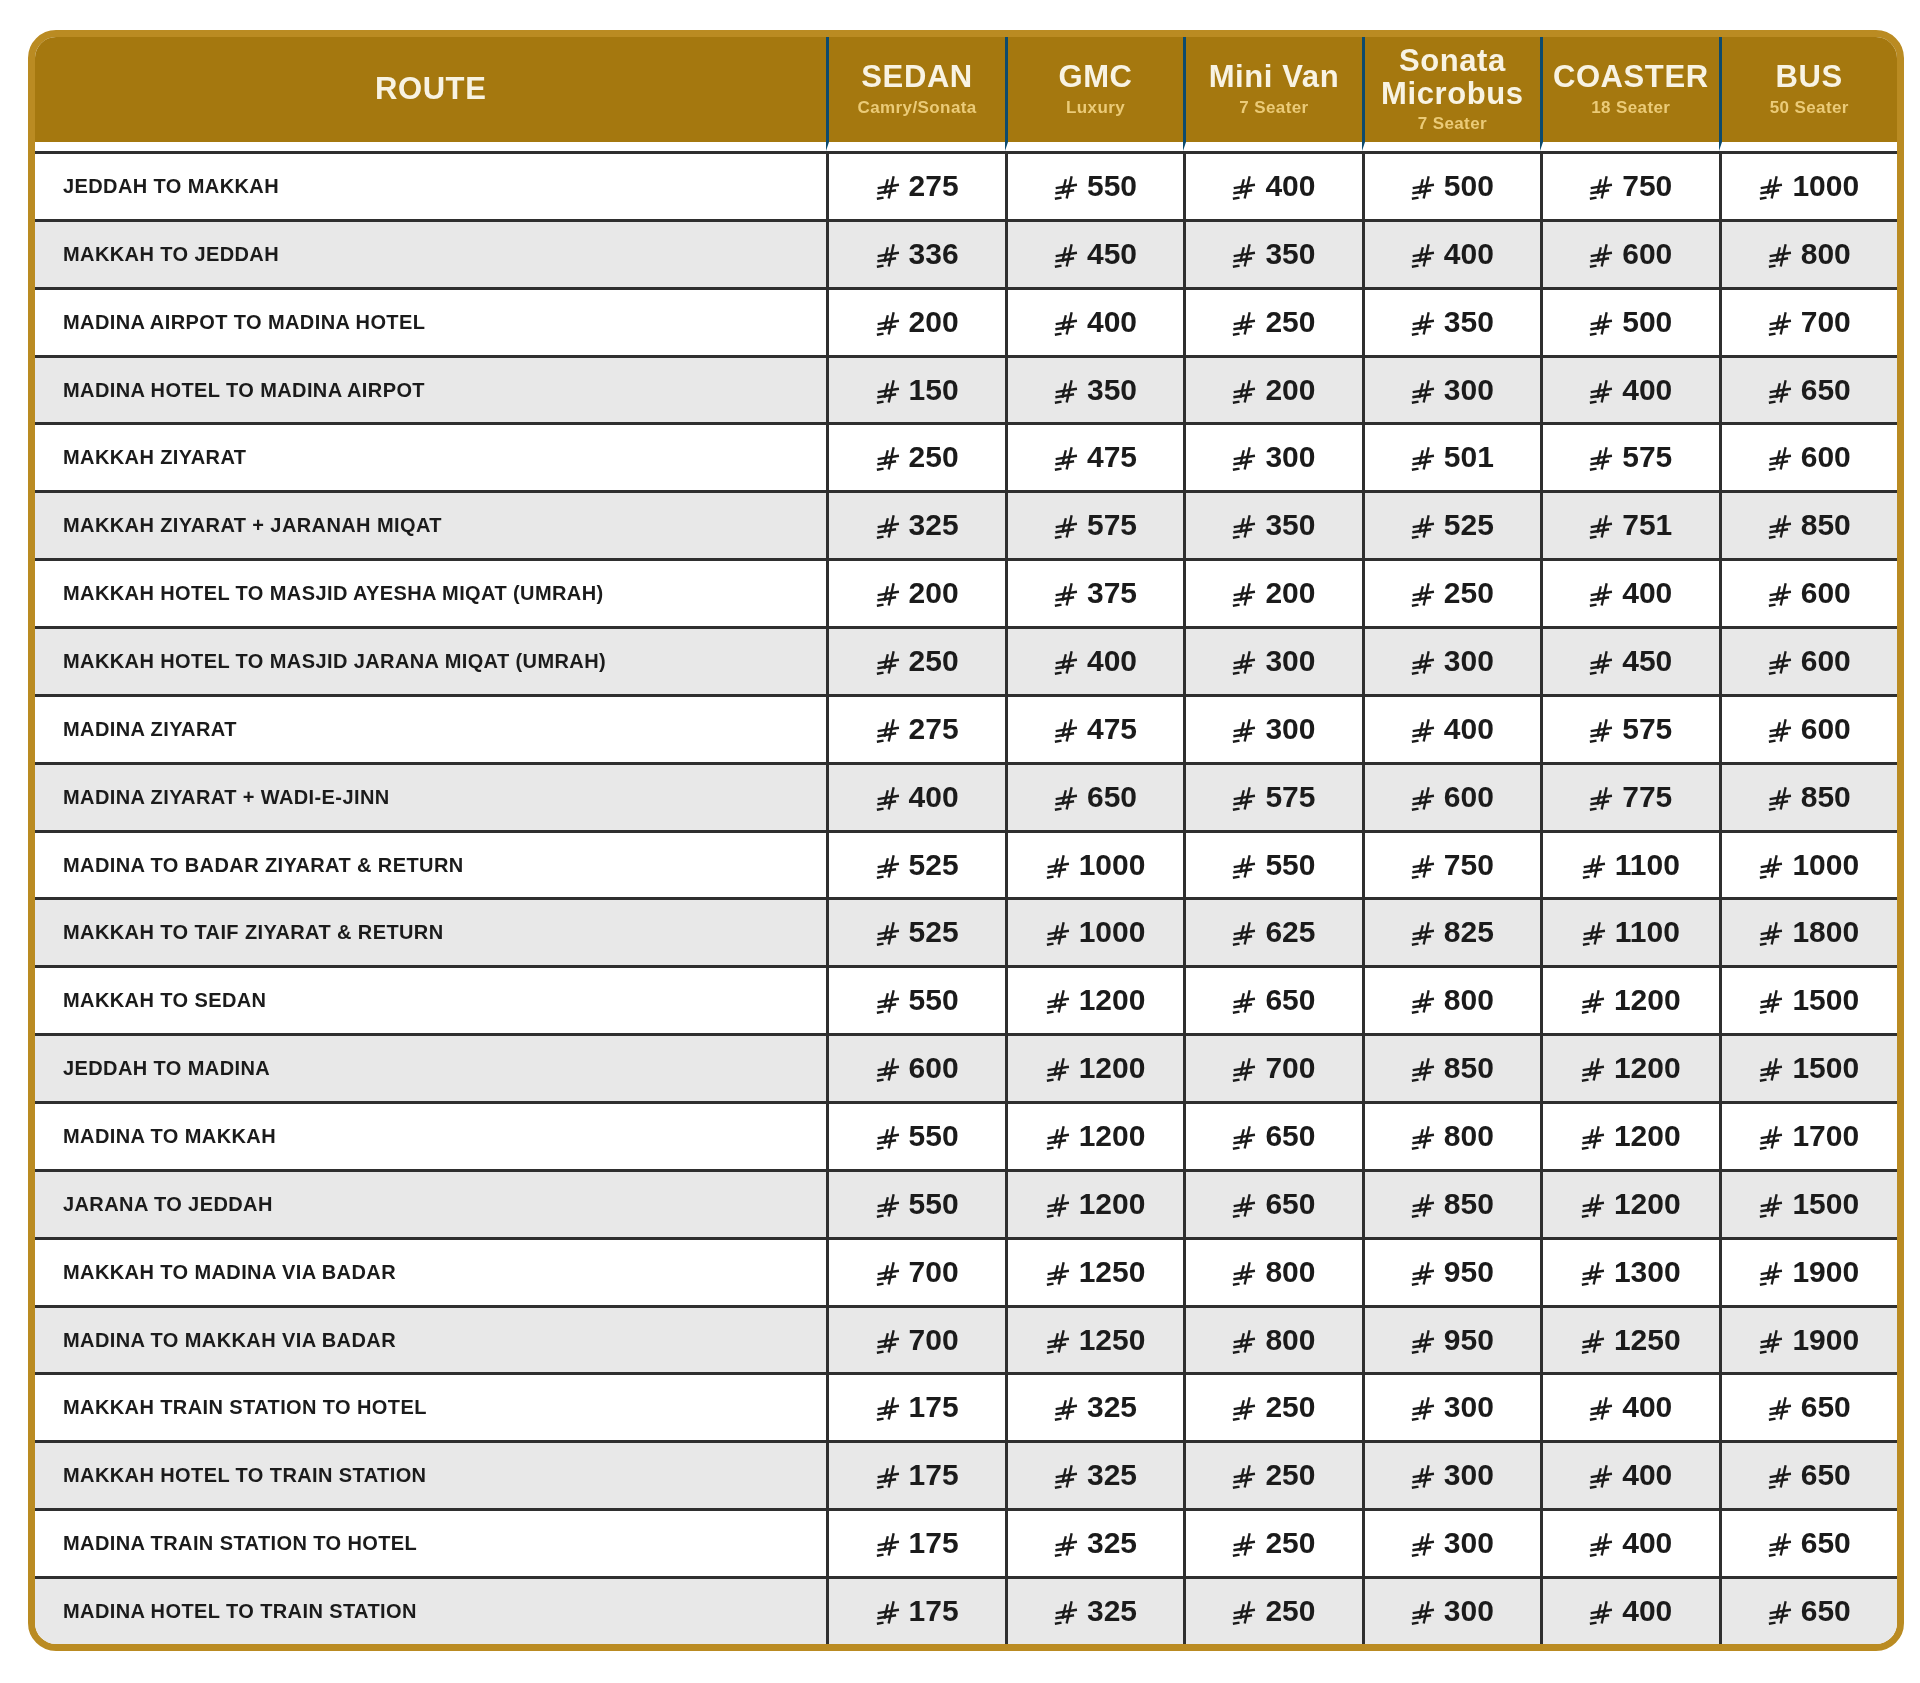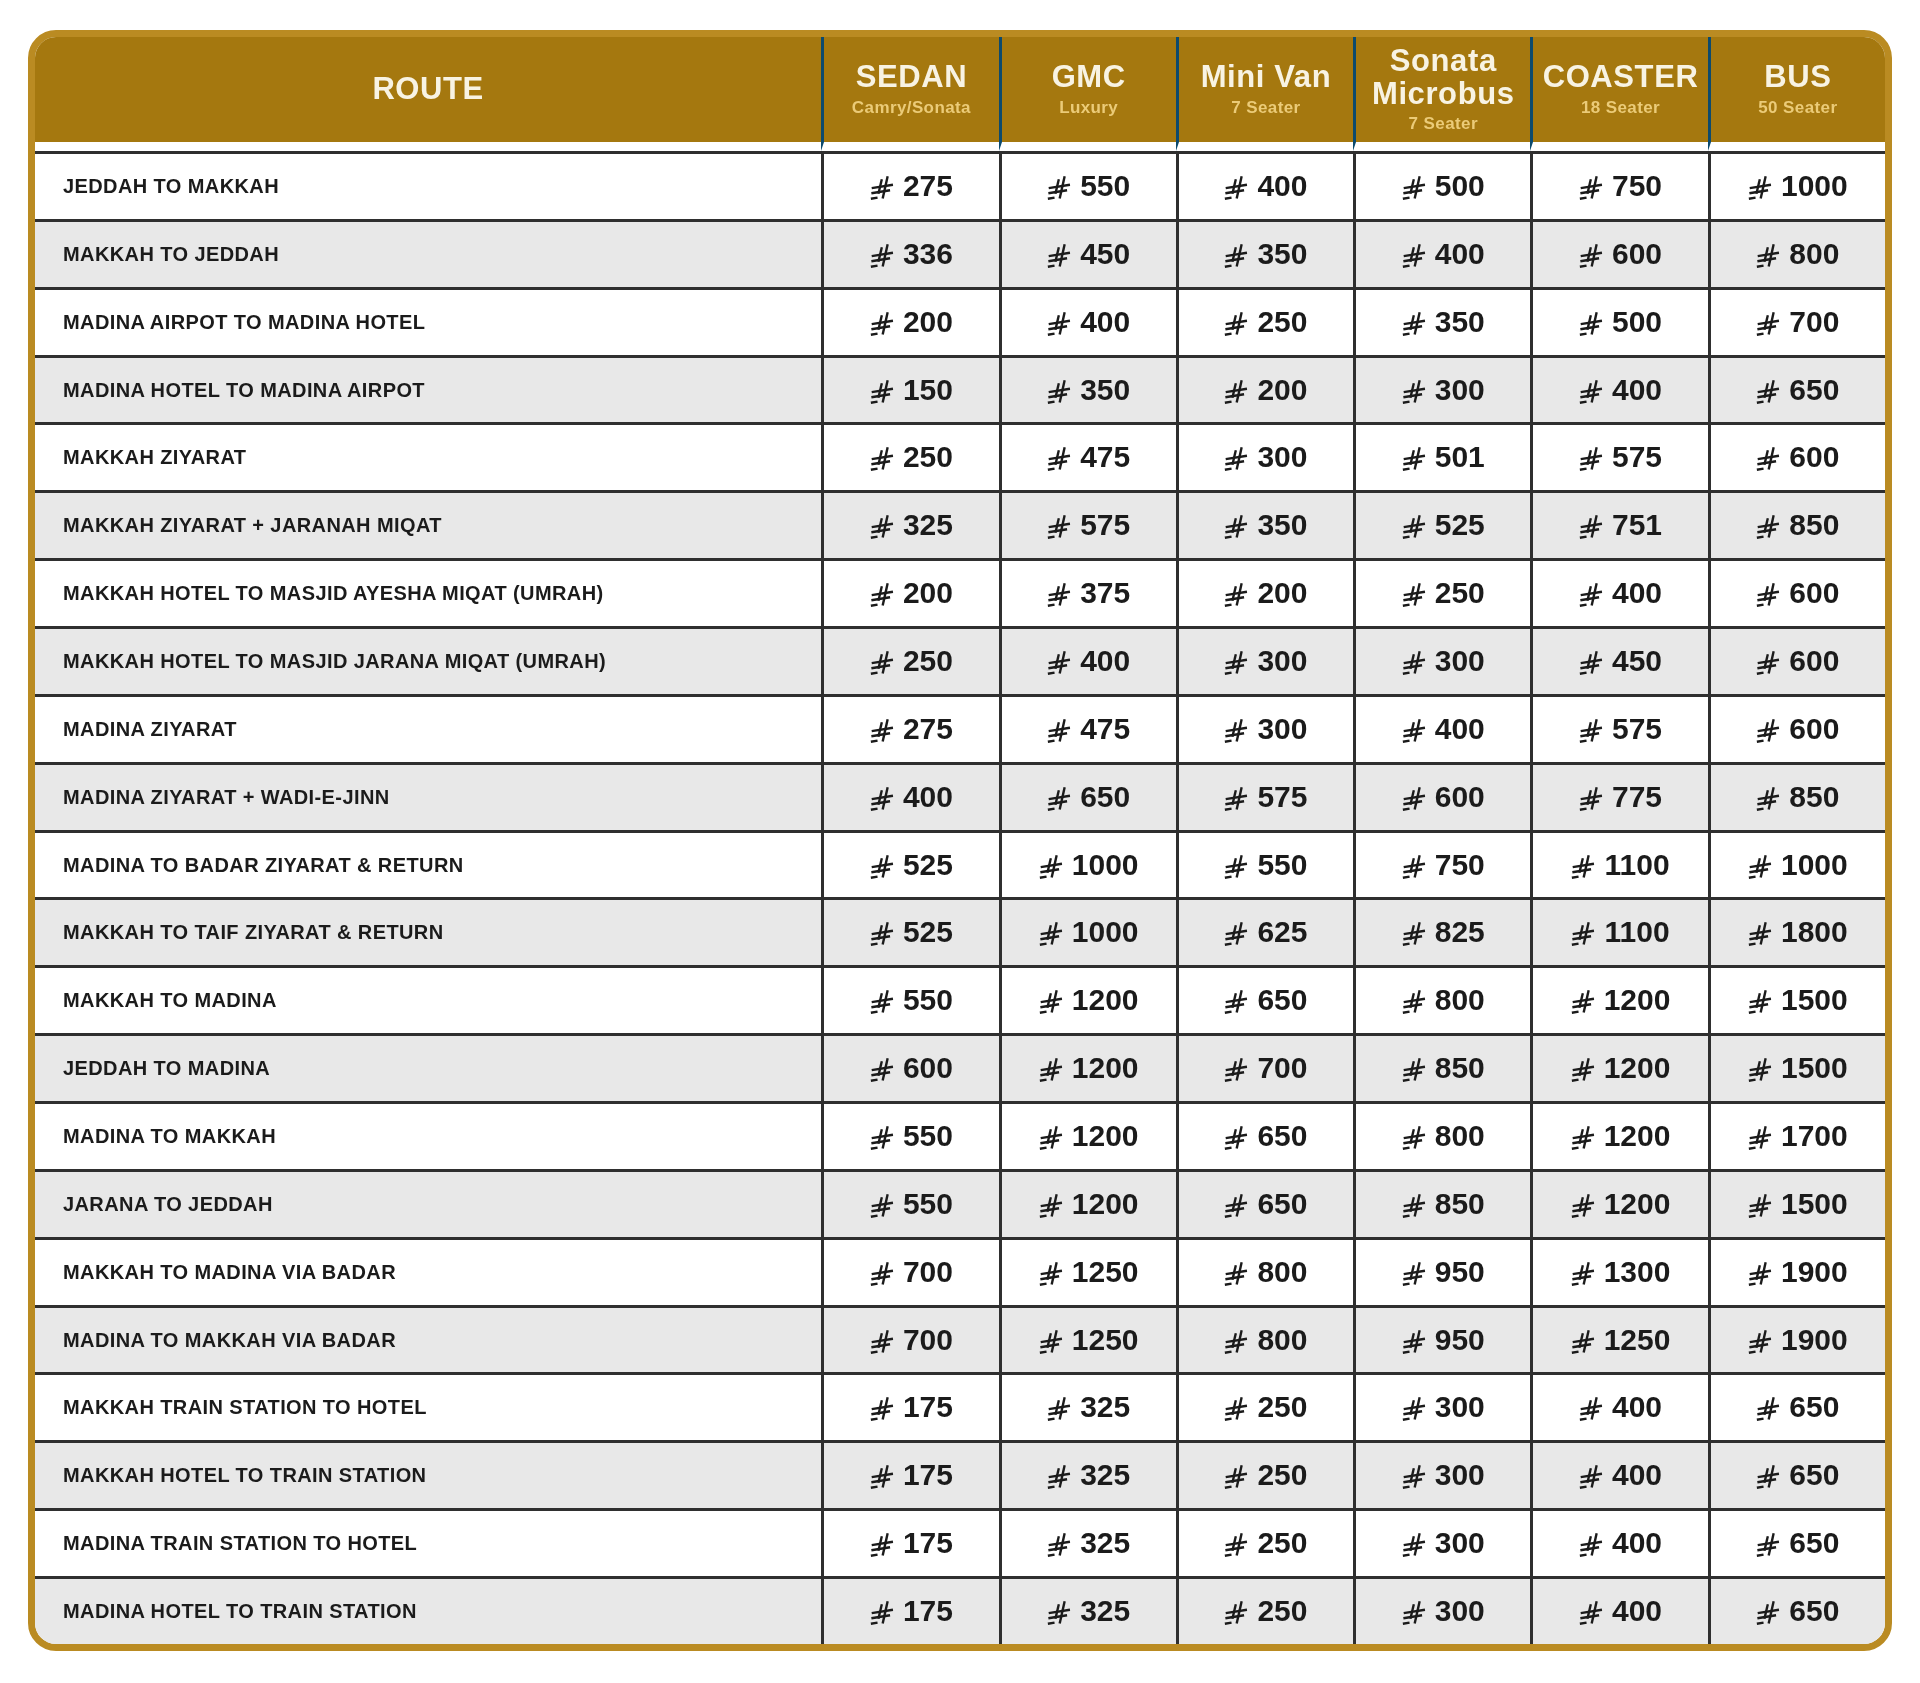--- a/index.html
+++ b/index.html
@@ -13,21 +13,21 @@
     --page-bg:#FFFFFF;
   }
   *{ box-sizing:border-box; margin:0; padding:0; }
   html,body{ background:var(--page-bg); }
   body{ font-family:"Liberation Sans", sans-serif; color:var(--ink); }
 
   .page{
     width:1920px;
     height:1683px;
     background:var(--page-bg);
-    padding:30px 28px 32px 28px;
+    padding:30px 16px 32px 28px;
   }
 
   .table-frame{
     width:100%;
     height:100%;
     border:7px solid var(--border-gold);
     border-radius:28px;
     overflow:hidden;
     background:#fff;
   }
@@ -623,21 +623,21 @@
                 <span class="num">1100</span>
               </span></td>
             <td class="price-cell"><span class="price-wrap">
                 <svg class="riyal" viewBox="0 0 28 32">
                   <use href="#riyal-glyph"></use>
                 </svg>
                 <span class="num">1800</span>
               </span></td>
           </tr>
           <tr>
-            <td class="route-cell">MAKKAH TO MADINA</td>
+            <td class="route-cell">MAKKAH TO SEDAN</td>
             <td class="price-cell"><span class="price-wrap">
                 <svg class="riyal" viewBox="0 0 28 32">
                   <use href="#riyal-glyph"></use>
                 </svg>
                 <span class="num">550</span>
               </span></td>
             <td class="price-cell"><span class="price-wrap">
                 <svg class="riyal" viewBox="0 0 28 32">
                   <use href="#riyal-glyph"></use>
                 </svg>

